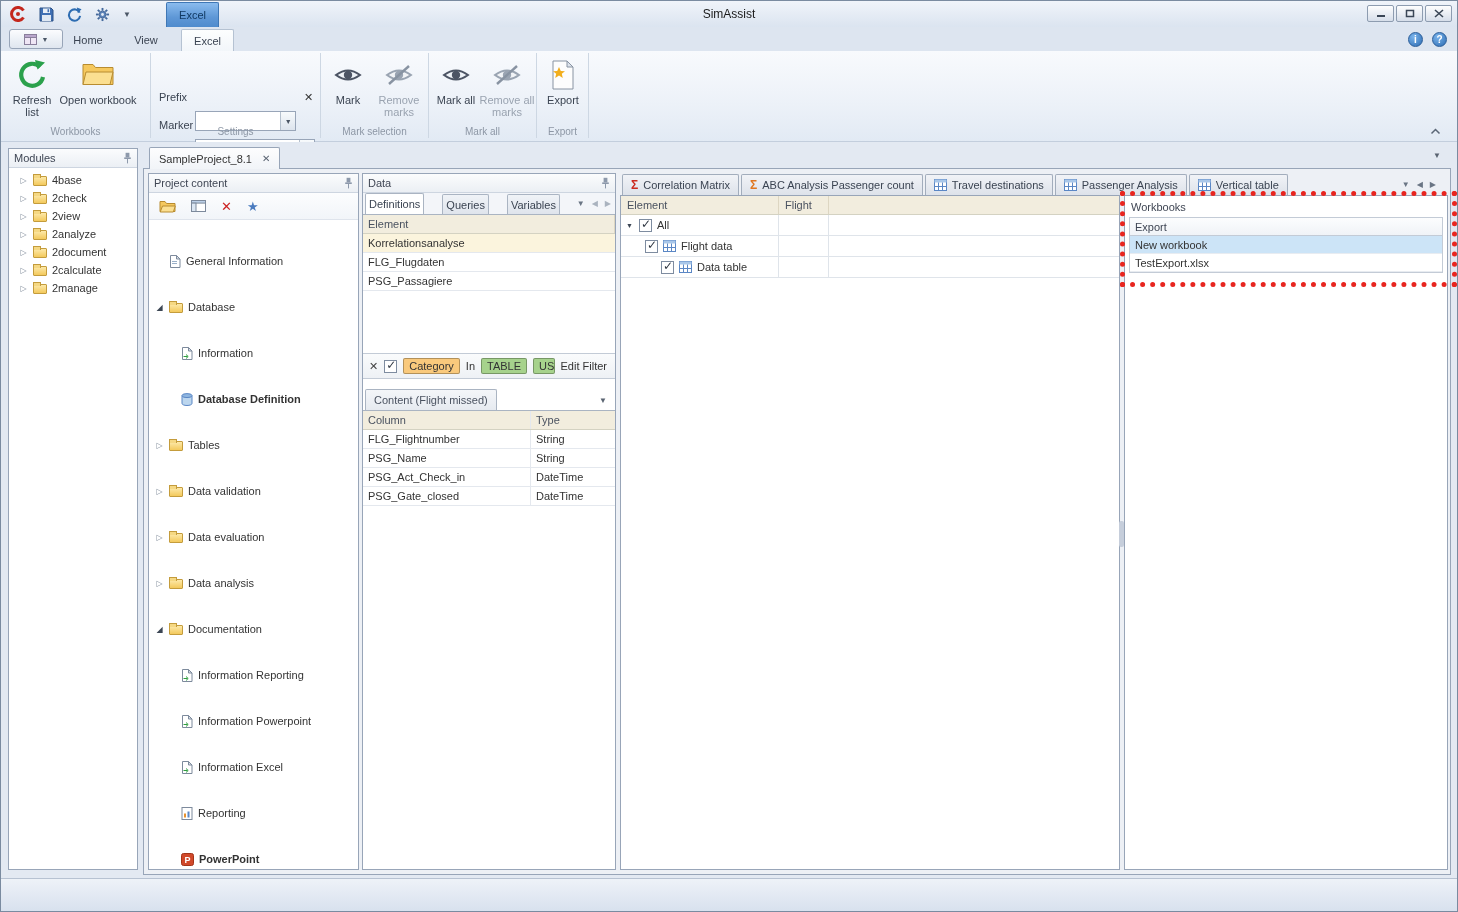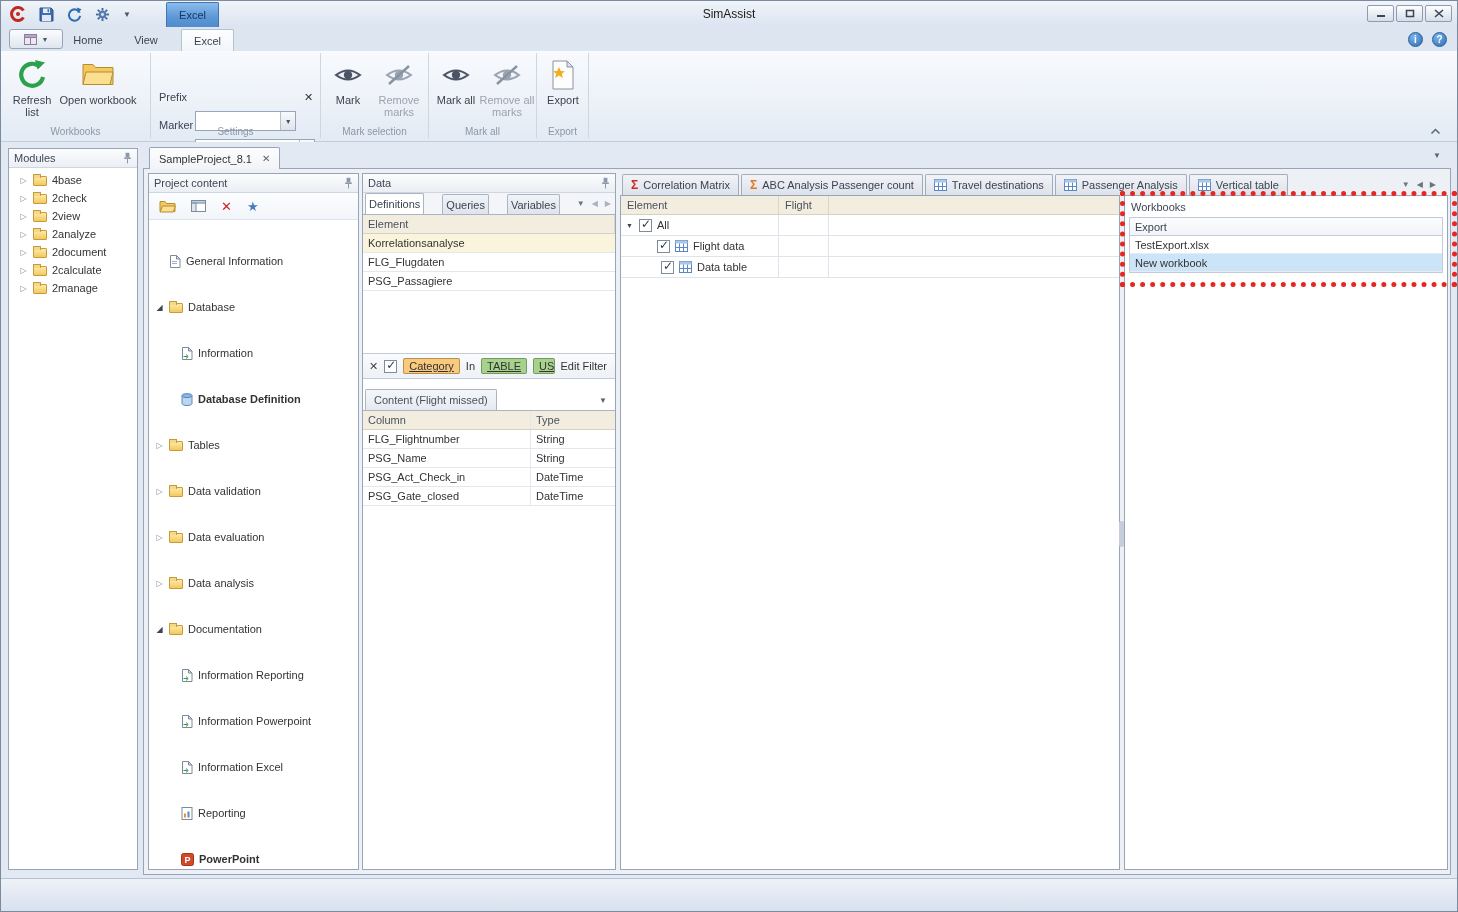--- a/index.html
+++ b/index.html
@@ -98,21 +98,21 @@
 
   .grid-header { display:flex; background:#f2edde; border-bottom:1px solid #d4d2c2; color:#4a5260; }
   .gh-cell { padding:3px 5px; border-right:1px solid #ddd6c2; }
   .grid-row { display:flex; border-bottom:1px solid #e4e8ee; height:19px; align-items:center; }
   #element-grid { height:138px; }
   #element-grid .grid-row { padding:0 5px; }
   #element-grid .grid-row.focused { background:#fbf4dd; }
 
   .filter-bar { height:26px; border-top:1px solid #c3cbd6; border-bottom:1px solid #c3cbd6; background:linear-gradient(#fafbfc,#eef1f5);
      display:flex; align-items:center; gap:6px; padding:0 6px; position:relative; }
-  .chip { height:16px; display:flex; align-items:center; padding:0 5px; border-radius:2px; border:1px solid rgba(0,0,0,.28);text-decoration:underline; }
+  .chip { height:16px; display:flex; align-items:center; padding:0 5px; border-radius:2px; border:1px solid rgba(0,0,0,.28); }
   .chip.orange { background:var(--chip-orange); }
   .chip.green { background:var(--chip-green); }
   .chip.clipped { width:22px; overflow:hidden; padding-right:0; }
   .edit-filter { position:absolute; right:8px; color:#333; }
 
   .content-tabrow { margin-top:10px; height:22px; border-bottom:1px solid #aab4c2; display:flex; align-items:flex-end; padding:0 2px; position:relative; }
   .content-tab { height:21px; padding:0 8px; display:flex; align-items:center; border:1px solid #aab4c2; border-bottom:none; border-radius:2px 2px 0 0;
     background:linear-gradient(#f4f6f9,#e6eaf0); color:#4a5260; }
   .cgrid .cell { padding:0 5px; display:flex; align-items:center; height:100%; }
   .cgrid .c1 { width:168px; border-right:1px solid #e4e8ee; }
@@ -696,21 +696,21 @@
           </div>
           <div class="eg-row">
             <div class="eg-c1">
                 <span class="exp open" style="font-size:7px">▼</span>
                 <span class="cb checked"></span>
                 <span class="lbl">All</span>
               </div>
             <div class="eg-c2"></div>
           </div>
           <div class="eg-row">
-            <div class="eg-c1" style="padding-left:36px">
+            <div class="eg-c1" style="padding-left:24px">
                 <span class="cb checked"></span>
                 <span>
                   <svg width="13" height="12" viewBox="0 0 13 12">
                     <rect x="0.5" y="0.5" width="12" height="11" fill="#fff" stroke="#5b87c5"></rect>
                     <rect x="0.5" y="0.5" width="12" height="3" fill="#a9c7e9"></rect>
                     <line x1="4.5" y1="3.5" x2="4.5" y2="11.5" stroke="#5b87c5"></line>
                     <line x1="8.5" y1="3.5" x2="8.5" y2="11.5" stroke="#5b87c5"></line>
                     <line x1="0.5" y1="7.5" x2="12.5" y2="7.5" stroke="#5b87c5"></line>
                   </svg>
                 </span>
@@ -735,22 +735,22 @@
             <div class="eg-c2"></div>
           </div>
         </div>
 
         <div class="splitter"></div>
 
         <div id="wb-panel">
           <div class="wb-title">Workbooks</div>
           <div class="wb-list">
             <div class="wb-header">Export</div>
+            <div class="wb-item selected">New workbook</div>
             <div class="wb-item">TestExport.xlsx</div>
-            <div class="wb-item selected">New workbook</div>
           </div>
         </div>
       </div>
 
     </div>
   </div>
 
   <div id="annotation"></div>
 
   <div id="statusbar"></div>

